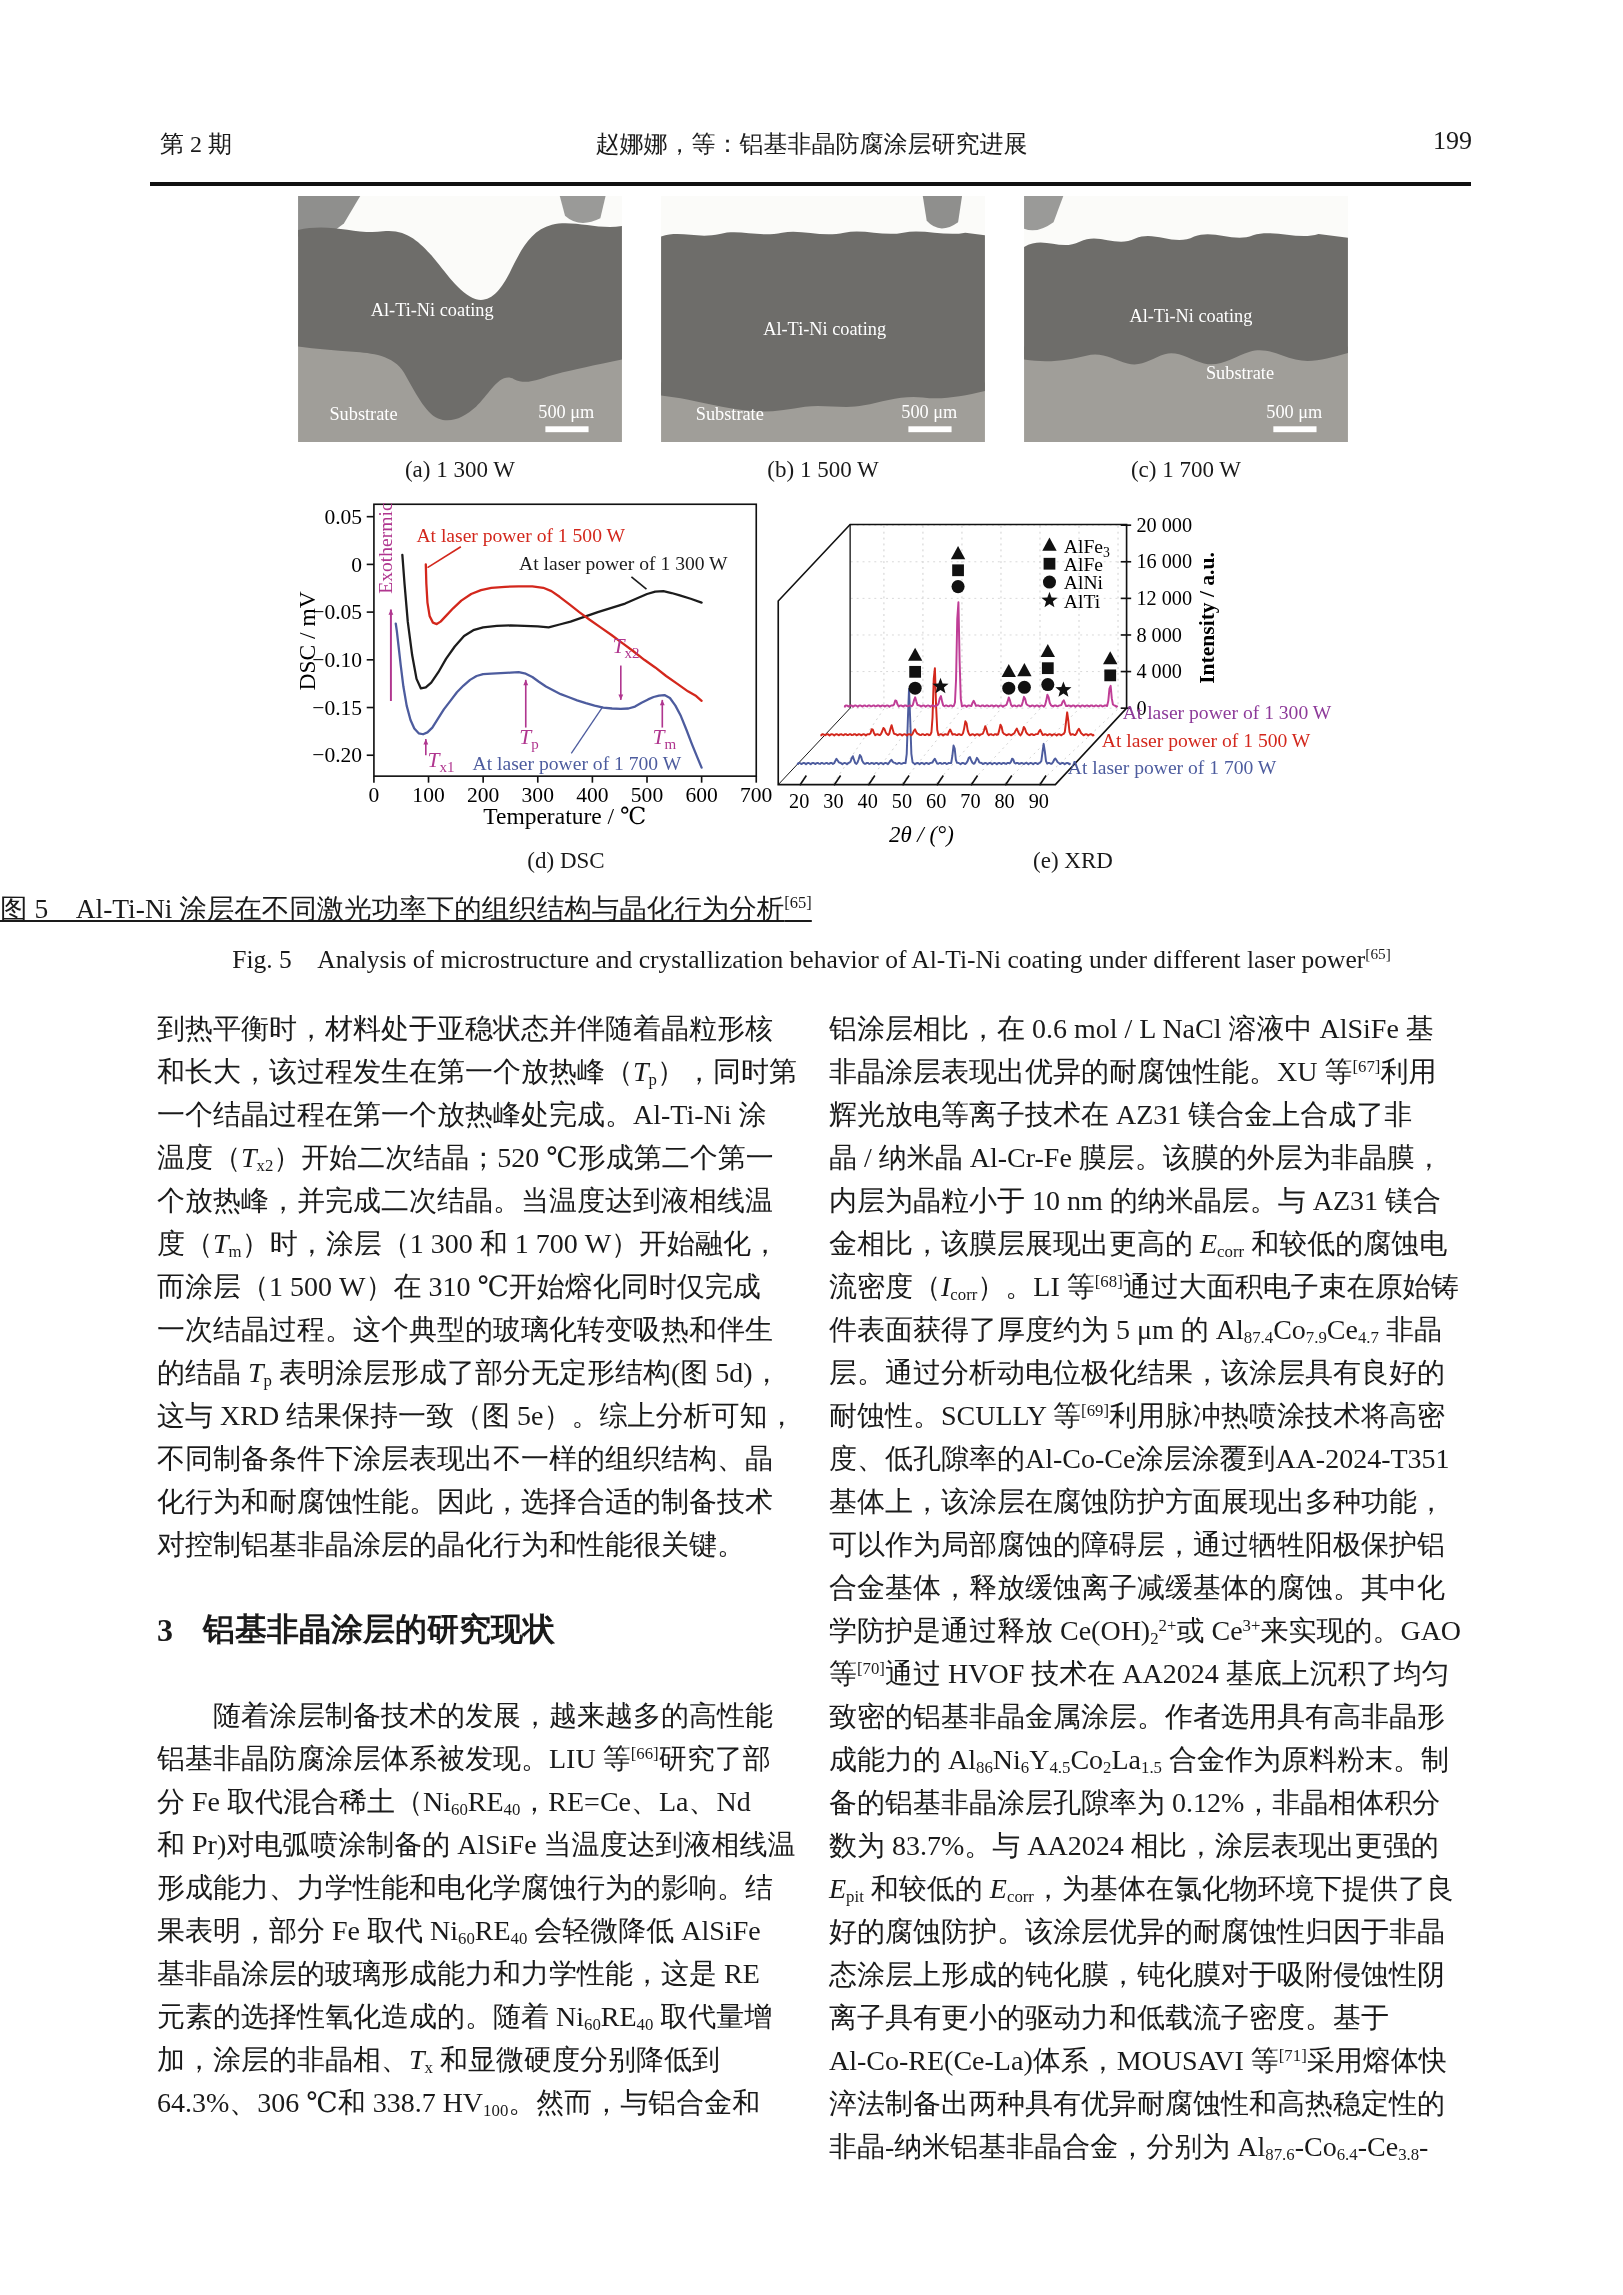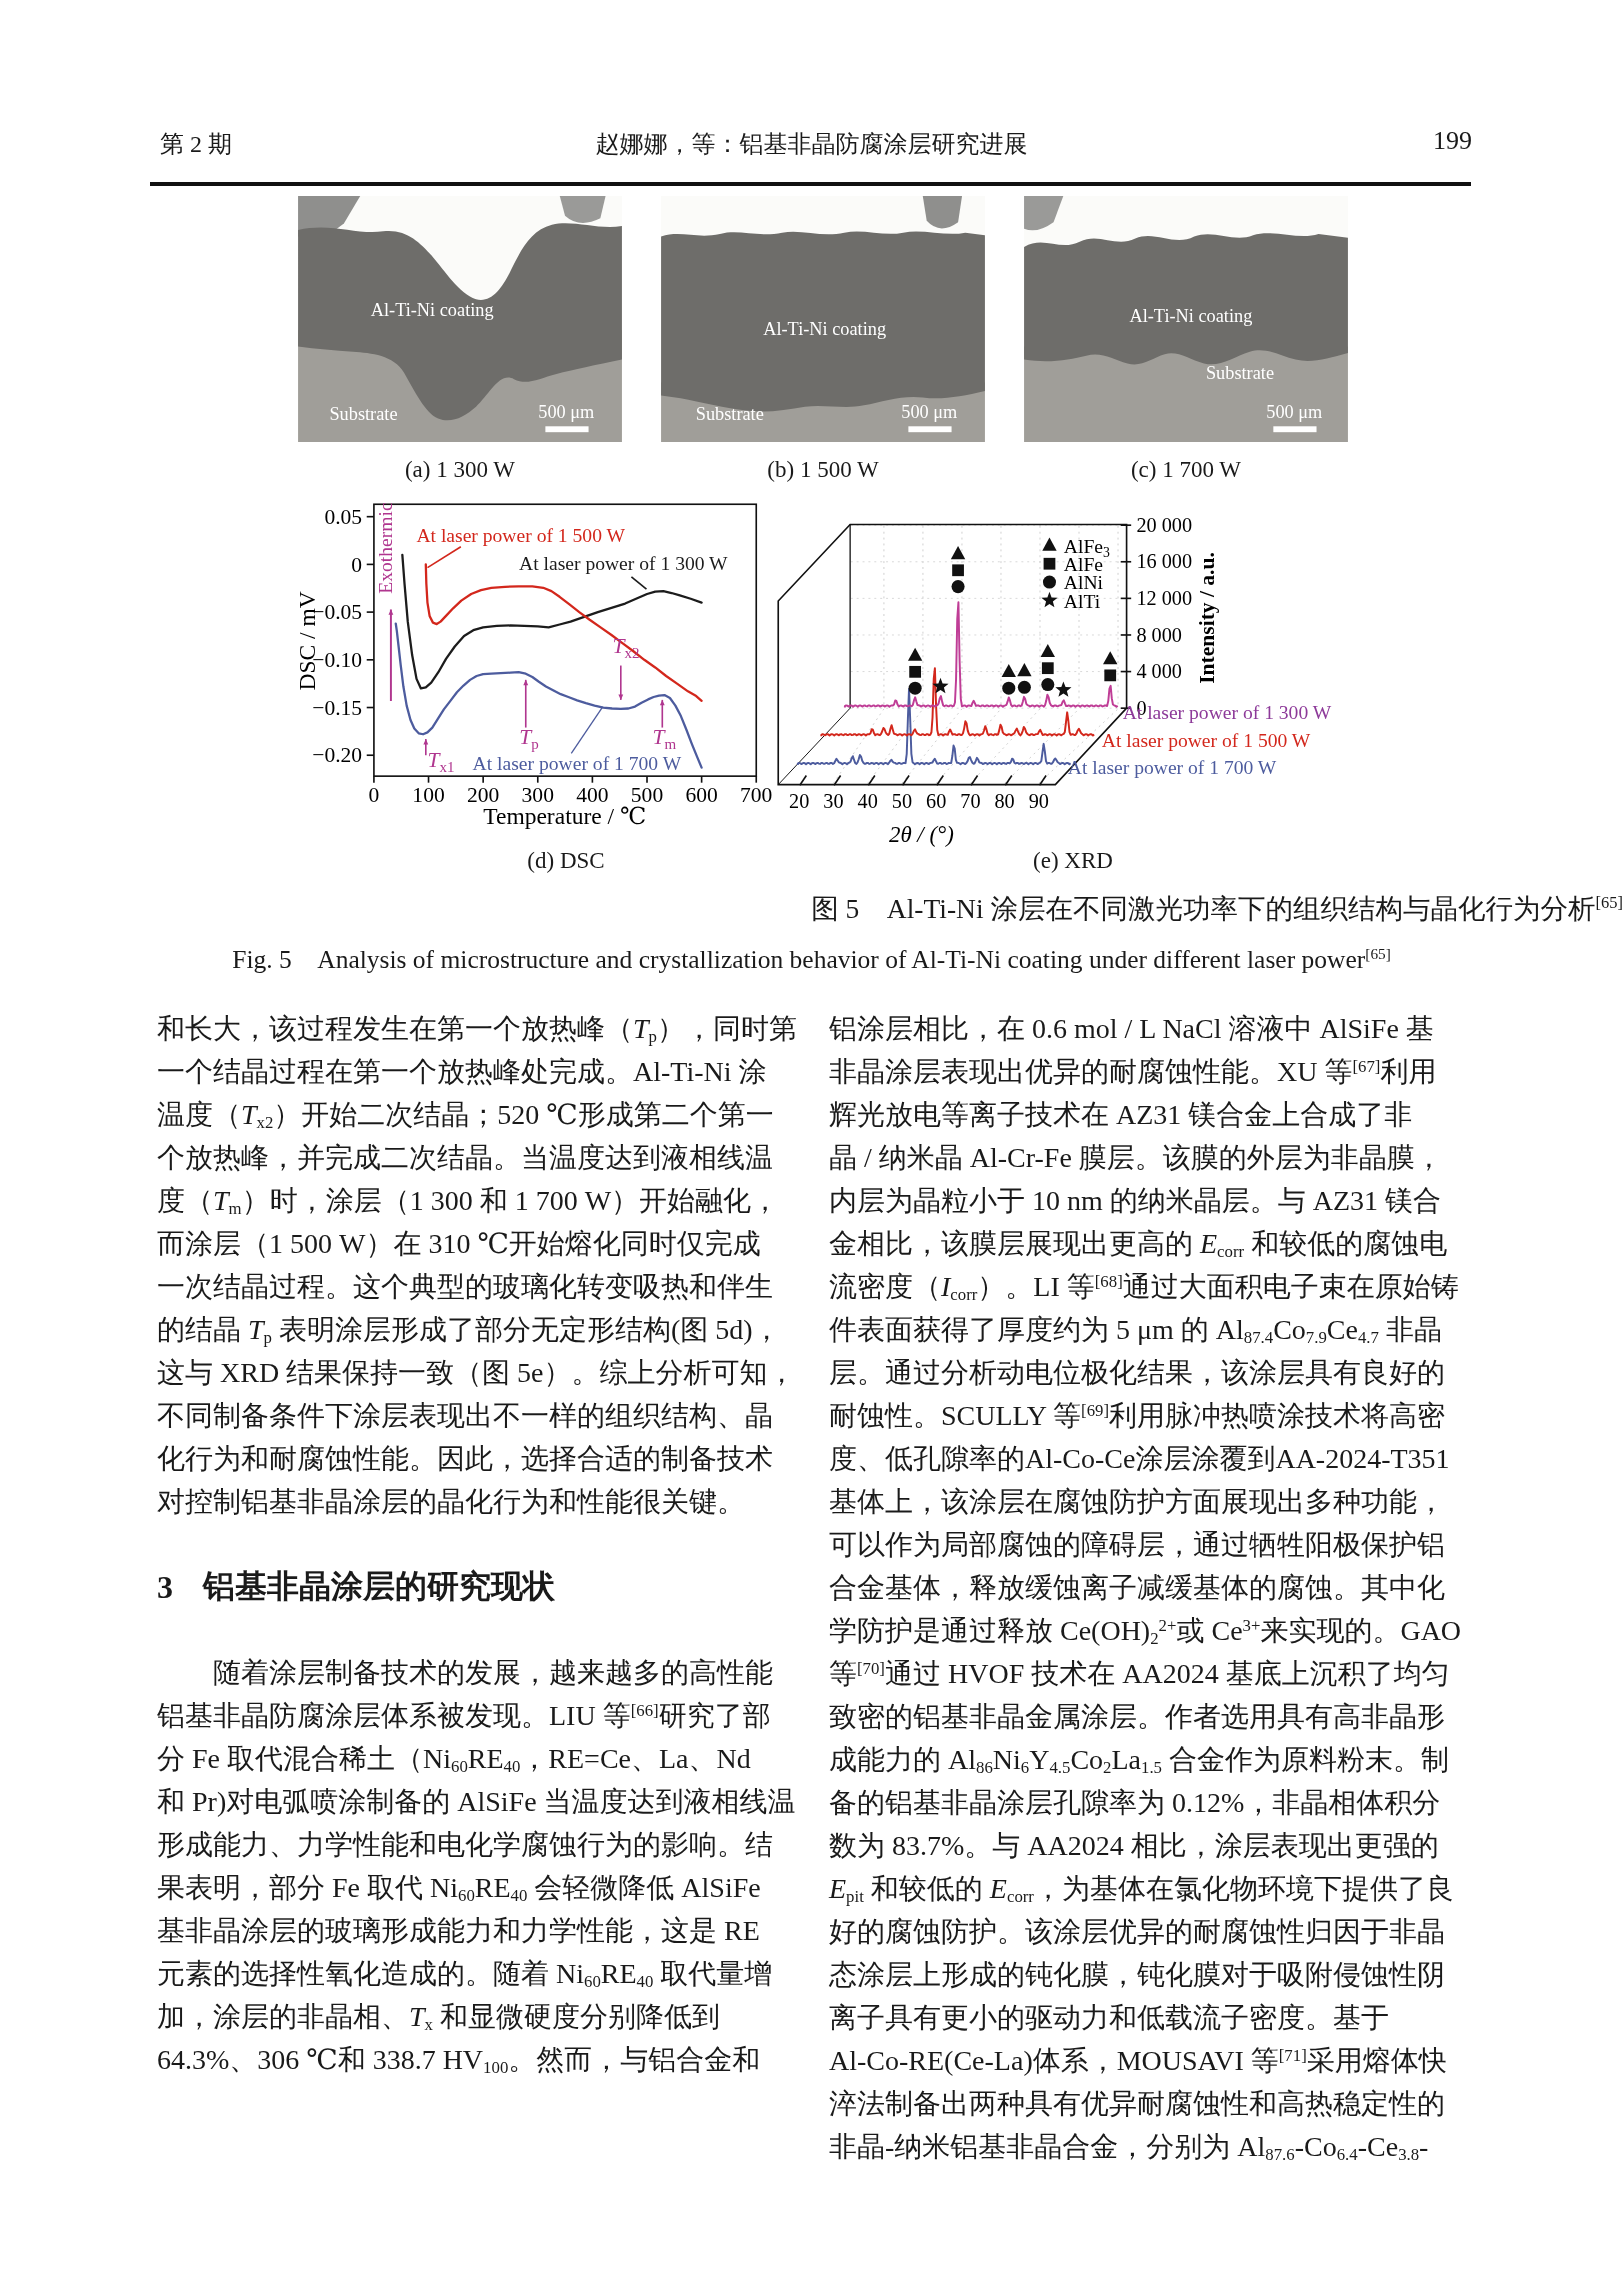--- a/index.html
+++ b/index.html
@@ -7,21 +7,21 @@
         font-family:"Liberation Serif","DejaVu Serif",serif;color:#1a1a1a;overflow:hidden;}
   
   .hdr-issue{position:absolute;left:160px;top:128px;font-size:24px;}
   .hdr-title{position:absolute;left:0;top:128px;width:1623px;text-align:center;font-size:24px;}
   .hdr-page{position:absolute;right:151px;top:126px;font-size:26px;}
   .hdr-rule{position:absolute;left:150px;top:182px;width:1321px;height:3.9px;background:#111;}
   
   .micro{position:absolute;top:196px;}
   .panel-label{position:absolute;top:457px;width:324px;text-align:center;font-size:23px;}
   .subcap{position:absolute;top:848px;font-size:23px;transform:translateX(-50%);}
-  .cap-cn{position:absolute;left:0;top:891px;width:1623px;text-align:right;font-size:27.5px;}
+  .cap-cn{position:absolute;left:0;top:891px;width:1623px;text-align:left;font-size:27.5px;text-decoration:underline;}
   .cap-en{position:absolute;left:0;top:942px;width:1623px;text-align:center;font-size:25.5px;}
   .cap-cn sup,.cap-en sup{font-size:0.6em;vertical-align:0.6em;}
   
   .col{position:absolute;top:1007px;width:649px;}
   .col-left{left:157px;} .col-right{left:829px;}
   .bodyline{height:43px;line-height:43px;font-size:28px;white-space:nowrap;}
   .bodyline.indent{padding-left:56px;}
   .bodyline sub{font-size:0.60em;vertical-align:-0.22em;line-height:0;}
   .bodyline sup{font-size:0.60em;vertical-align:0.55em;line-height:0;}
   .sec-heading{height:128px;display:flex;align-items:center;font-size:32px;font-weight:bold;}
@@ -220,20 +220,21 @@
       <text x="452" y="444" font-size="30" fill="#4d5c9e">At laser power of 1 700 W</text>
     </svg>
 
   <div class="subcap" style="left:566px">(d) DSC</div>
   <div class="subcap" style="left:1073px">(e) XRD</div>
 
   <div class="cap-cn"><span>图 5　Al-Ti-Ni 涂层在不同激光功率下的组织结构与晶化行为分析</span><sup>[65]</sup></div>
   <div class="cap-en"><span>Fig. 5　Analysis of microstructure and crystallization behavior of Al-Ti-Ni coating under different laser power</span><sup>[65]</sup></div>
 
   <div class="col col-left" id="col-left">
+      <div class="bodyline">到热平衡时，材料处于亚稳状态并伴随着晶粒形核</div>
       <div class="bodyline">和长大，该过程发生在第一个放热峰（<i>T</i><sub>p</sub>），同时第</div>
       <div class="bodyline">一个结晶过程在第一个放热峰处完成。Al-Ti-Ni 涂</div>
       <div class="bodyline">温度（<i>T</i><sub>x2</sub>）开始二次结晶；520 ℃形成第二个第一</div>
       <div class="bodyline">个放热峰，并完成二次结晶。当温度达到液相线温</div>
       <div class="bodyline">度（<i>T</i><sub>m</sub>）时，涂层（1 300 和 1 700 W）开始融化，</div>
       <div class="bodyline">而涂层（1 500 W）在 310 ℃开始熔化同时仅完成</div>
       <div class="bodyline">一次结晶过程。这个典型的玻璃化转变吸热和伴生</div>
       <div class="bodyline">的结晶 <i>T</i><sub>p</sub> 表明涂层形成了部分无定形结构(图 5d)，</div>
       <div class="bodyline">这与 XRD 结果保持一致（图 5e）。综上分析可知，</div>
       <div class="bodyline">不同制备条件下涂层表现出不一样的组织结构、晶</div>

